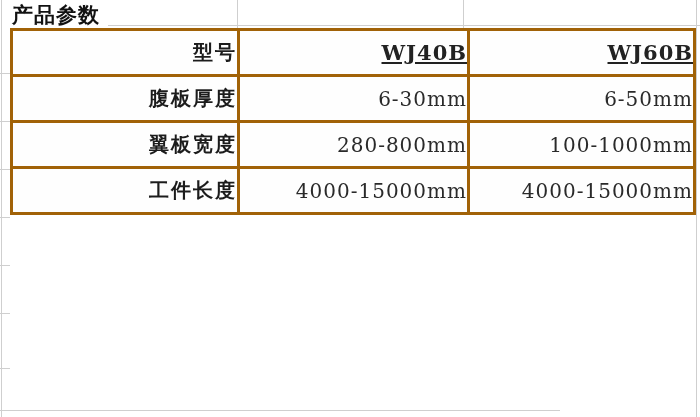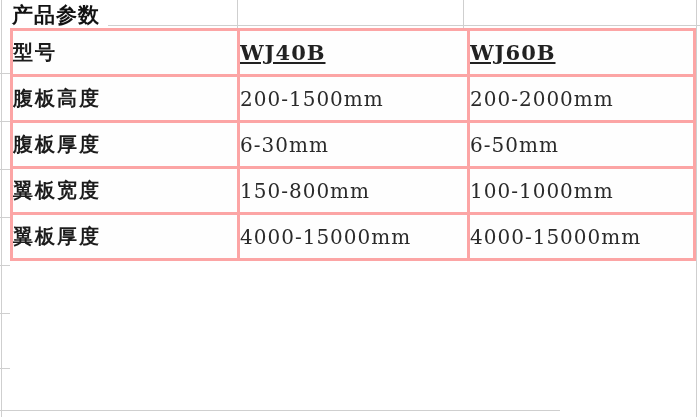--- a/index.html
+++ b/index.html
@@ -38,22 +38,22 @@
   table.spec-table {
     position: absolute;
     left: 10px;
     top: 28px;
     width: 683px;
     border-collapse: collapse;
     table-layout: fixed;
     background: #fefefe;
   }
   .spec-table td {
-    border: 3px solid #fca5a5;
-    text-align: left;
+    border: 3px solid #a16207;
+    text-align: right;
     vertical-align: middle;
     padding: 0;
     overflow: hidden;
   }
   .spec-table col.c1 { width: 227px; }
   .spec-table col.c2 { width: 230px; }
   .spec-table col.c3 { width: 226px; }
 
   tr.h-std   { height: 46px; }
   tr.h-tall  { height: 50px; }
@@ -106,33 +106,28 @@
       <col class="c2">
       <col class="c3">
     </colgroup>
   <tbody>
     <tr class="h-std">
       <td class="label-cell">型号</td>
       <td class="model-cell">WJ40B</td>
       <td class="model-cell">WJ60B</td>
     </tr>
     <tr class="h-std">
-      <td class="label-cell">腹板高度</td>
-      <td class="value-cell">200-1500mm</td>
-      <td class="value-cell">200-2000mm</td>
-    </tr>
-    <tr class="h-std">
       <td class="label-cell">腹板厚度</td>
       <td class="value-cell">6-30mm</td>
       <td class="value-cell">6-50mm</td>
     </tr>
     <tr class="h-std">
       <td class="label-cell">翼板宽度</td>
-      <td class="value-cell">150-800mm</td>
+      <td class="value-cell">280-800mm</td>
       <td class="value-cell">100-1000mm</td>
     </tr>
     <tr class="h-std">
-      <td class="label-cell">翼板厚度</td>
+      <td class="label-cell">工件长度</td>
       <td class="value-cell">4000-15000mm</td>
       <td class="value-cell">4000-15000mm</td>
     </tr>
   </tbody>
 </table>
 
 </body></html>

